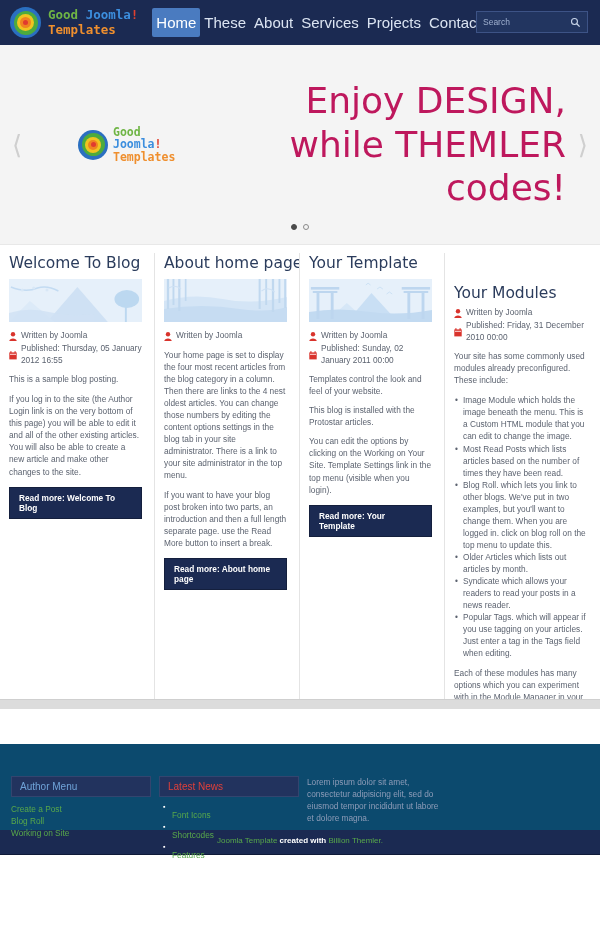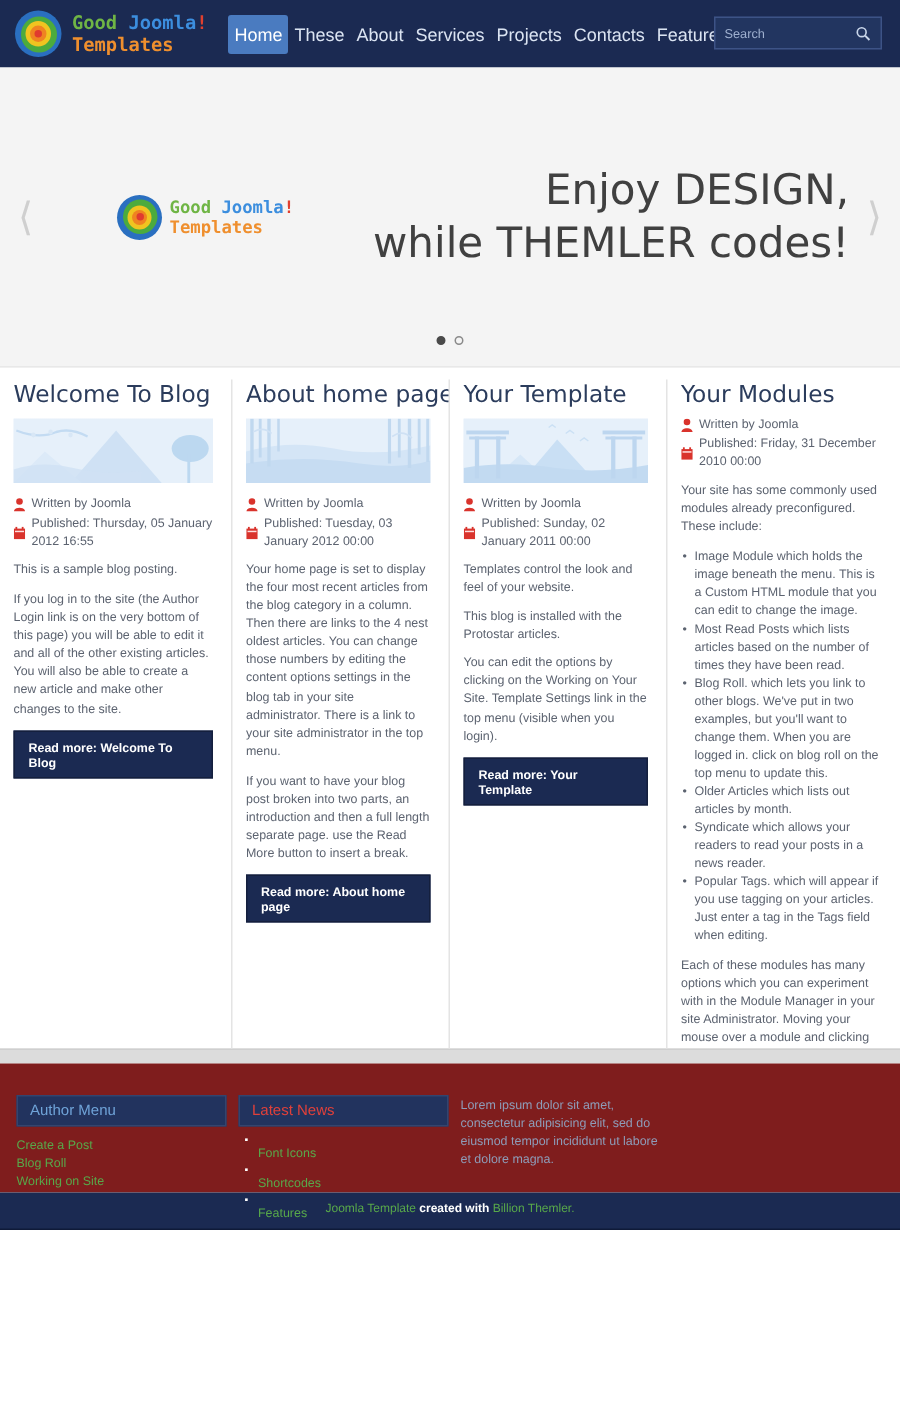--- a/index.html
+++ b/index.html
@@ -38,21 +38,21 @@
   .logo-text { font-family: "DejaVu Sans Mono", monospace; line-height: 1.0; }
   .logo-l1 { font-size: 12.5px; font-weight: bold; letter-spacing: 0px; }
   .logo-l2 { font-size: 12.5px; font-weight: bold; color: #ef8f2e; margin-top: 2px; }
   .lg-good { color: #6fb545; }
   .lg-joomla { color: #3c8ede; }
   .lg-bang { color: #e0402f; }
 
   .nav { display: flex; align-items: center; margin-left: 14px; gap: 0px; }
   .nav a {
     color: #dbe4f2; text-decoration: none;
-    font-size: 12px; padding: 6px 4px;
+    font-size: 15px; padding: 6px 4px;
     white-space: nowrap;
   }
   .nav a.active { background: #4a7bc0; color: #ffffff; border-radius: 2px; }
 
   .search-box {
     position: absolute; right: 12px; top: 11px;
     width: 112px; height: 22px;
     background: #223560; border: 1px solid #3d5386;
     display: flex; align-items: center;
     padding: 0 6px;
@@ -78,21 +78,21 @@
   .hl2 { width:23px;height:23px;border-radius:50%;background:#4cab3d;display:flex;align-items:center;justify-content:center;}
   .hl3 { width:16px;height:16px;border-radius:50%;background:#f0c420;display:flex;align-items:center;justify-content:center;}
   .hl4 { width:10px;height:10px;border-radius:50%;background:#ef8321;display:flex;align-items:center;justify-content:center;}
   .hl5 { width:5px;height:5px;border-radius:50%;background:#e03a2f;}
   .hero-logo-text { font-family: "DejaVu Sans Mono", monospace; line-height: 1.05; }
   .hlt1 { font-size: 11.5px; font-weight: bold; }
   .hlt2 { font-size: 11.5px; font-weight: bold; color: #ef8f2e; margin-top:1px;}
 
   .hero-title {
     margin-left: auto; margin-right: 8px;
-    color: #404040; font-size: 28px;
+    color: #be185d; font-size: 36px;
     line-height: 1.22; text-align: right;
     font-weight: 400;
     font-family: "DejaVu Sans", sans-serif;
   }
   .arrow {
     position: absolute; top: 50%; transform: translateY(-50%);
     color: #cfcfcf; font-size: 26px; line-height: 1;
     font-family: "DejaVu Sans", sans-serif;
   }
   .arrow-l { left: 12px; }
@@ -110,21 +110,21 @@
     height: 454px;
   }
   .col {
     padding: 0 12px 0 9px;
     border-right: 1px solid #e4e4e4;
     overflow: hidden;
   }
   .col.c1 { width: 155px; }
   .col.c2 { width: 145px; }
   .col.c3 { width: 145px; }
-  .col.c4 { width: 155px; border-right: none; }
+  .col.c4 { width: 155px; border-right: none; margin-top: 30px; }
 
   .art-title {
     color: #2b3c5c; font-size: 15.5px; font-weight: 400;
     margin: 2px 0 7px 0; line-height: 1.1;
     font-family: "DejaVu Sans", sans-serif;
     white-space: nowrap;
   }
   .col.c4 .art-title { margin-bottom: 5px; }
 
   .art-img {
@@ -160,23 +160,24 @@
     padding-left: 9px; position: relative; margin-bottom: 0px;
   }
   .mod-list li::before {
     content: "\2022"; position: absolute; left: 1px; top: 0;
   }
 
   
   .footer-sep { height: 10px; background: #dcdcdc;
                 border-top: 1px solid #cfcfcf; }
   .footer {
-    background: #7f1d1d;
-    padding: 21px 11px 0 11px;
+    background: #0c4a6e;
+    padding: 32px 11px 0 11px;
     height: 86px;
+    margin-top: 35px;
   }
   .fwidgets { display: flex; gap: 8px; }
   .fw { width: 140px; }
   .fw-head {
     background: #22335e; border: 1px solid #33456f;
     padding: 4px 8px; font-size: 10px; margin-bottom: 7px;
   }
   .fw-head.h1 { color: #6fa3d8; }
   .fw-head.h2 { color: #e0403a; }
   .fw-head.h3 { color: #5fb549; }
@@ -343,29 +344,20 @@
           </g>
         </svg>
       </div>
       <div class="meta">
         <div class="meta-row">
           <svg width="8" height="9" viewBox="0 0 8 9">
             <circle cx="4" cy="2.3" r="2.2" fill="#d9332c"></circle>
             <path d="M0.3 9 C0.3 5.6 7.7 5.6 7.7 9 Z" fill="#d9332c"></path>
           </svg>
           <span>Written by Joomla</span>
-        </div>
-        <div class="meta-row">
-          <svg width="8" height="9" viewBox="0 0 8 9">
-            <rect x="0.3" y="1.4" width="7.4" height="7" fill="#d9332c"></rect>
-            <rect x="1" y="2.8" width="6" height="1" fill="#ffdede"></rect>
-            <rect x="1.3" y="0.2" width="1.2" height="1.8" fill="#d9332c"></rect>
-            <rect x="5.5" y="0.2" width="1.2" height="1.8" fill="#d9332c"></rect>
-          </svg>
-          <span>Published: Tuesday, 03 January 2012 00:00</span>
         </div>
       </div>
       <p class="body-p">Your home page is set to display the four most recent articles from the blog category in a column. Then there are links to the 4 nest oldest articles. You can change those numbers by editing the content options settings in the blog tab in your site administrator. There is a link to your site administrator in the top menu.</p>
       <p class="body-p">If you want to have your blog post broken into two parts, an introduction and then a full length separate page. use the Read More button to insert a break.</p>
       <a href="#" class="readmore">Read more: About home page</a>
     </div>
 
     <div class="col c3">
       <div class="art-title">Your Template</div>
       <div class="art-img">

